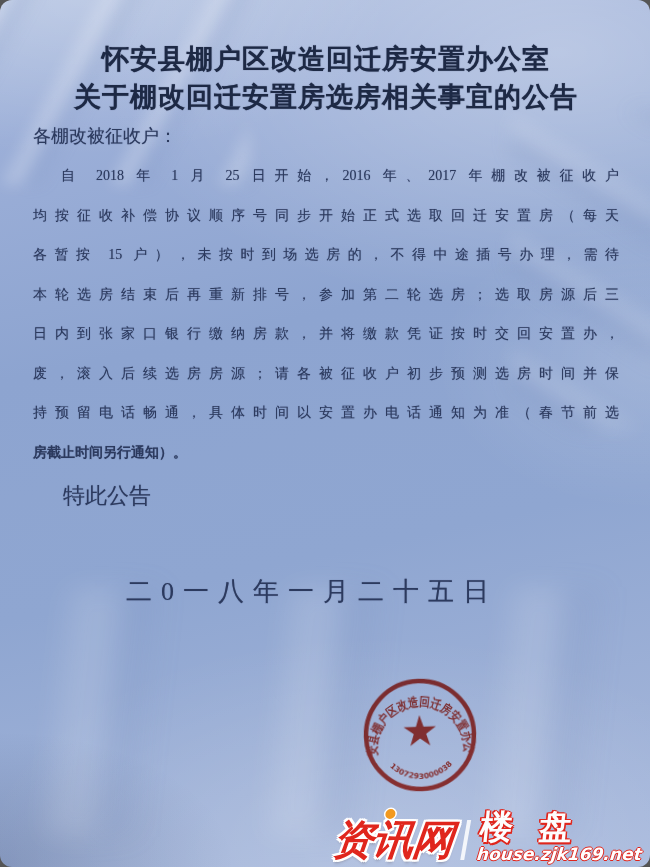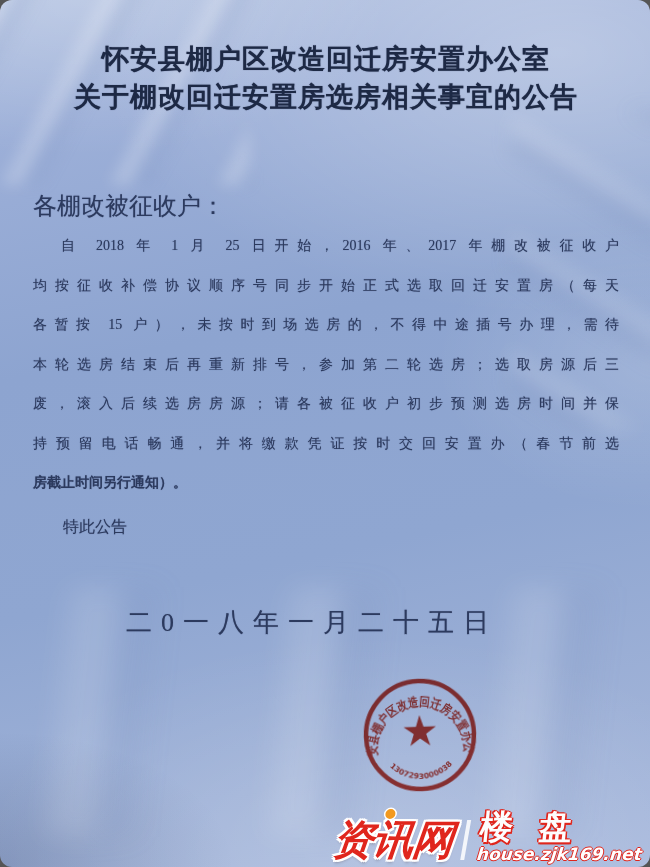--- a/index.html
+++ b/index.html
@@ -57,37 +57,36 @@
     font-family: "DejaVu Sans", "Liberation Sans", sans-serif;
     font-weight: 700;
     font-size: 27px;
     line-height: 38px;
     text-align: center;
     letter-spacing: 1px;
     color: var(--title-ink, #1d2945);
     text-shadow: 0 0 1px rgba(20,28,60,.6);
   }
   .salutation {
-    margin-top: 70px;
-    font-size: 24px;
+    font-size: 18px;
     line-height: 40px;
   }
   .body-line {
     font-size: 14px;
     line-height: 39.5px;
     text-align: justify;
     text-align-last: justify;
     white-space: nowrap;
   }
   .body-line.indent { text-indent: 2em; }
   .body-line.short { text-align-last: left; white-space: normal; font-weight: bold; }
   .closing {
     margin-top: 4px;
     padding-left: 30px;
-    font-size: 16px;
+    font-size: 22px;
     line-height: 40px;
   }
   .dateline {
     margin-top: 56px;
     font-size: 26px;
     line-height: 40px;
     text-align: center;
     padding-right: 28px;
     letter-spacing: 9px;
   }
@@ -185,22 +184,23 @@
   <div class="doc">
     <h1 class="title">怀安县棚户区改造回迁房安置办公室</h1>
     <h1 class="title">关于棚改回迁安置房选房相关事宜的公告</h1>
 
     <div class="salutation">各棚改被征收户：</div>
 
     <div class="body-line indent">自 2018 年 1 月 25 日开始，2016 年、2017 年棚改被征收户</div>
     <div class="body-line">均按征收补偿协议顺序号同步开始正式选取回迁安置房（每天</div>
     <div class="body-line">各暂按 15 户），未按时到场选房的，不得中途插号办理，需待</div>
     <div class="body-line">本轮选房结束后再重新排号，参加第二轮选房；选取房源后三</div>
+    <div class="body-line">日内到张家口银行缴纳房款，并将缴款凭证按时交回安置办，</div>
     <div class="body-line">废，滚入后续选房房源；请各被征收户初步预测选房时间并保</div>
-    <div class="body-line">持预留电话畅通，并将缴款凭证按时交回安置办（春节前选</div>
+    <div class="body-line">持预留电话畅通，具体时间以安置办电话通知为准（春节前选</div>
     <div class="body-line short">房截止时间另行通知）。</div>
 
     <div class="closing">特此公告</div>
     <div class="dateline">二0一八年一月二十五日</div>
   </div>
 
   <svg class="seal" viewBox="0 0 140 140" aria-hidden="true">
     <circle class="red-stroke" cx="70" cy="70" r="54" stroke-width="4.5"></circle>
     <defs>
       <path id="ringPath" d="M 26.0 85.1 A 44 44 0 1 1 114.0 85.1" fill="none"></path>

